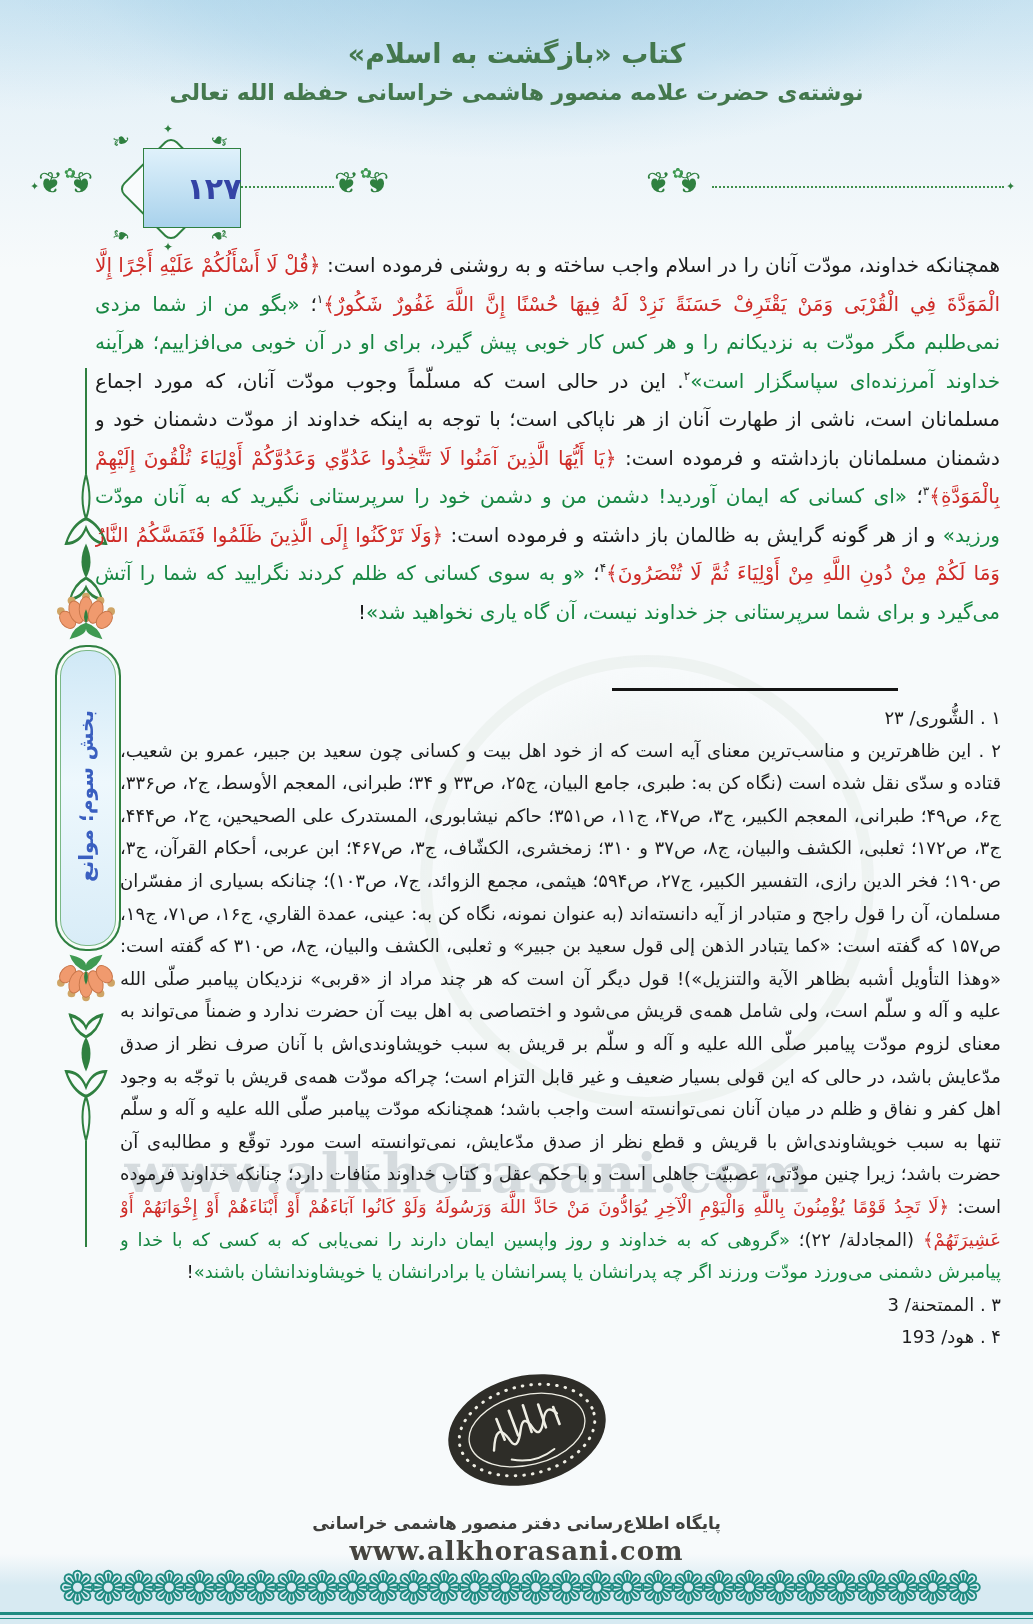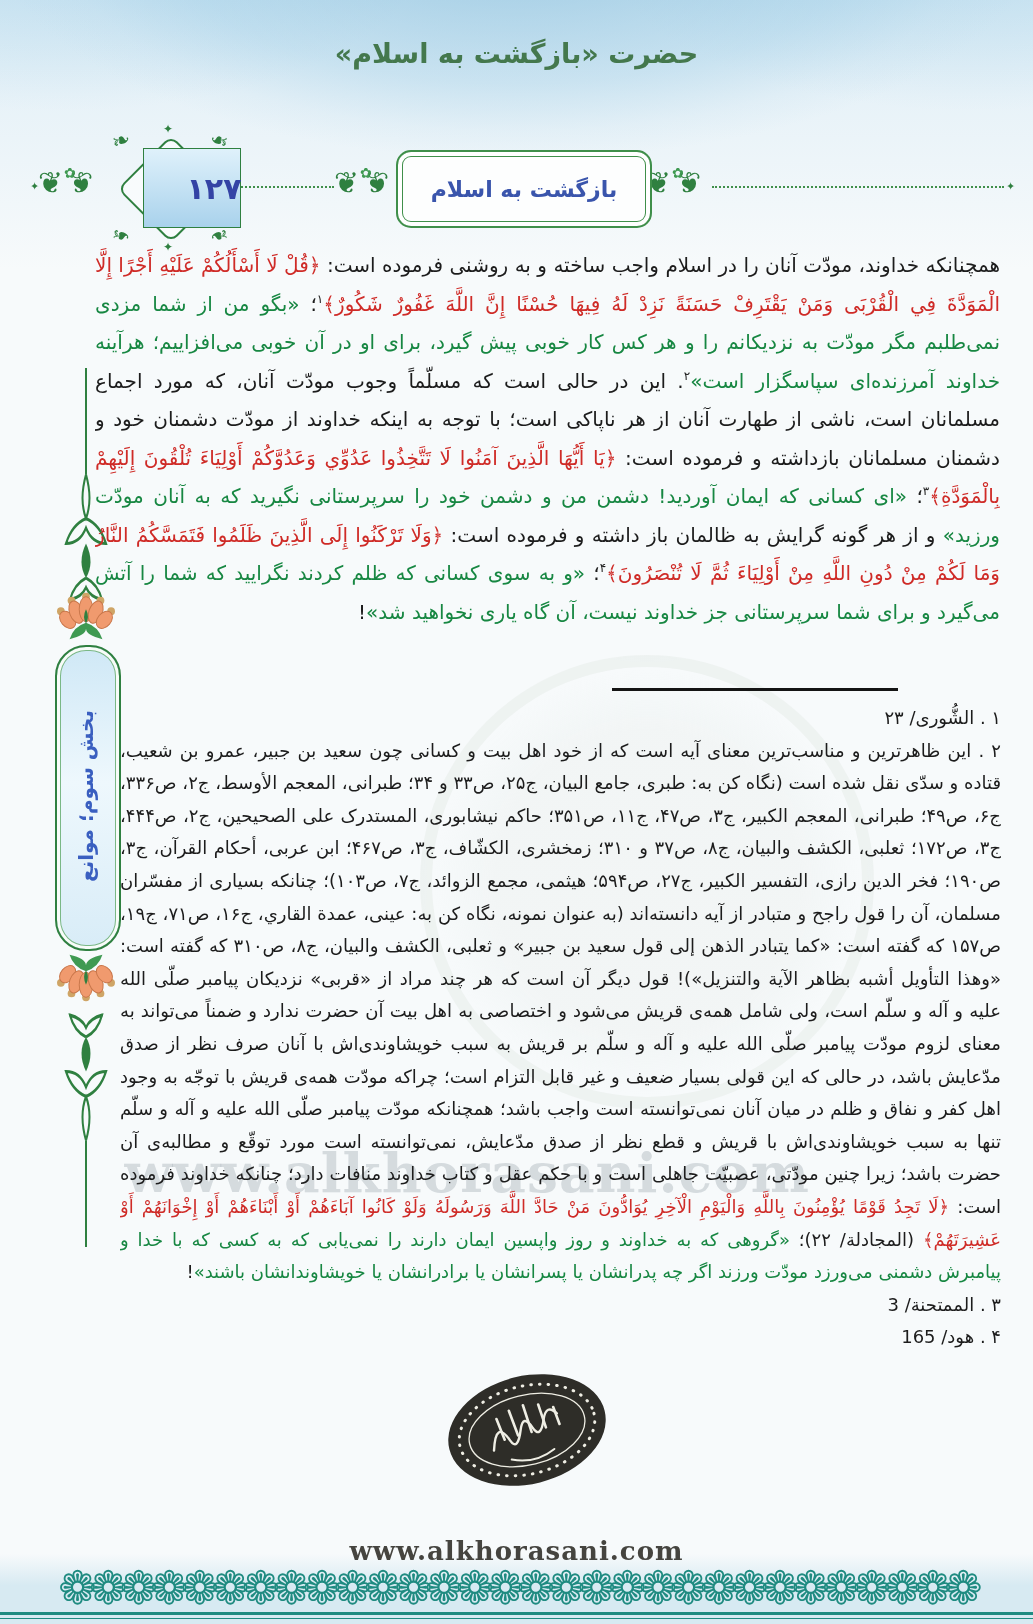--- a/index.html
+++ b/index.html
@@ -96,21 +96,22 @@
 </head>
 <body>
 
 <div class="page">
 
   <div class="bg-top"></div>
   <div class="bg-bottom"></div>
   <div class="seal-ghost"></div>
   <div class="watermark">www.alkhorasani.com</div>
 
-  <div class="book-title">حضرت «بازگشت به اسلام»</div>
+  <div class="book-title">کتاب «بازگشت به اسلام»</div>
+  <div class="author-line">نوشته‌ی حضرت علامه منصور هاشمی خراسانی حفظه الله تعالی</div>
 
   <div class="dots d1"></div>
   <div class="dots d2"></div>
   <span class="dot-tip" style="left:30px;">✦</span>
   <span class="dot-tip" style="left:1006px;">✦</span>
 
   <div class="cluster" style="left:38px;">
     <span class="a">❦</span>
       <span class="b">❦</span>
       <span class="m">✿</span>
@@ -130,23 +131,20 @@
     <span class="curl c1">❧</span>
     <span class="curl c2">❧</span>
     <span class="curl c3">❧</span>
     <span class="curl c4">❧</span>
     <span class="t1">✦</span>
     <span class="t2">✦</span>
     <div class="diamond"></div>
     <div class="panel">۱۲۷</div>
   </div>
 
-  <div class="cartouche">
-    <span class="label">بازگشت به اسلام</span>
-  </div>
 
   <svg class="finial top" viewBox="0 0 44 150" preserveAspectRatio="none">
     <rect x="21" y="0" width="2" height="68" fill="#2f8040"></rect>
     <path d="M22,68 q-7,16 0,28 q7,-12 0,-28" fill="none" stroke="#2f8040" stroke-width="2"></path>
     <path d="M22,96 q-14,4 -20,16 q14,0 20,-10 q6,10 20,10 q-6,-12 -20,-16" fill="none" stroke="#2f8040" stroke-width="2"></path>
     <path d="M22,112 q-9,12 0,22 q9,-10 0,-22" fill="#2f8040"></path>
     <path d="M22,134 q-12,4 -16,14 q12,-2 16,-8 q4,6 16,8 q-4,-10 -16,-14" fill="none" stroke="#2f8040" stroke-width="2"></path>
   </svg>
   <svg class="lotus top" viewBox="0 0 64 60">
     <circle cx="6" cy="26" r="4" fill="#cfa566"></circle>
@@ -192,33 +190,34 @@
     <path d="M22,134 q-12,4 -16,14 q12,-2 16,-8 q4,6 16,8 q-4,-10 -16,-14" fill="none" stroke="#2f8040" stroke-width="2"></path>
   </svg>
 
   <div class="body-text"><span class="seg-tx">همچنانکه خداوند، مودّت آنان را در اسلام واجب ساخته و به روشنی فرموده است: </span><span class="seg-ar">﴿قُلْ لَا أَسْأَلُكُمْ عَلَيْهِ أَجْرًا إِلَّا الْمَوَدَّةَ فِي الْقُرْبَى وَمَنْ يَقْتَرِفْ حَسَنَةً نَزِدْ لَهُ فِيهَا حُسْنًا إِنَّ اللَّهَ غَفُورٌ شَكُورٌ﴾</span><sup class="seg-tx">۱</sup><span class="seg-tx">؛ </span><span class="seg-fa">«بگو من از شما مزدی نمی‌طلبم مگر مودّت به نزدیکانم را و هر کس کار خوبی پیش گیرد، برای او در آن خوبی می‌افزاییم؛ هرآینه خداوند آمرزنده‌ای سپاسگزار است»</span><sup class="seg-tx">۲</sup><span class="seg-tx">. این در حالی است که مسلّماً وجوب مودّت آنان، که مورد اجماع مسلمانان است، ناشی از طهارت آنان از هر ناپاکی است؛ با توجه به اینکه خداوند از مودّت دشمنان خود و دشمنان مسلمانان بازداشته و فرموده است: </span><span class="seg-ar">﴿يَا أَيُّهَا الَّذِينَ آمَنُوا لَا تَتَّخِذُوا عَدُوِّي وَعَدُوَّكُمْ أَوْلِيَاءَ تُلْقُونَ إِلَيْهِمْ بِالْمَوَدَّةِ﴾</span><sup class="seg-tx">۳</sup><span class="seg-tx">؛ </span><span class="seg-fa">«ای کسانی که ایمان آوردید! دشمن من و دشمن خود را سرپرستانی نگیرید که به آنان مودّت ورزید»</span><span class="seg-tx"> و از هر گونه گرایش به ظالمان باز داشته و فرموده است: </span><span class="seg-ar">﴿وَلَا تَرْكَنُوا إِلَى الَّذِينَ ظَلَمُوا فَتَمَسَّكُمُ النَّارُ وَمَا لَكُمْ مِنْ دُونِ اللَّهِ مِنْ أَوْلِيَاءَ ثُمَّ لَا تُنْصَرُونَ﴾</span><sup class="seg-tx">۴</sup><span class="seg-tx">؛ </span><span class="seg-fa">«و به سوی کسانی که ظلم کردند نگرایید که شما را آتش می‌گیرد و برای شما سرپرستانی جز خداوند نیست، آن گاه یاری نخواهید شد»</span><span class="seg-tx">!</span></div>
 
   <div class="fn-rule"></div>
   <section class="footnotes">
     <p>۱ . الشُّوری/ ۲۳</p>
     <p><span class="seg-tx">۲ . این ظاهرترین و مناسب‌ترین معنای آیه است که از خود اهل بیت و کسانی چون سعید بن جبیر، عمرو بن شعیب، قتاده و سدّی نقل شده است (نگاه کن به: طبری، جامع البیان، ج۲۵، ص۳۳ و ۳۴؛ طبرانی، المعجم الأوسط، ج۲، ص۳۳۶، ج۶، ص۴۹؛ طبرانی، المعجم الکبیر، ج۳، ص۴۷، ج۱۱، ص۳۵۱؛ حاکم نیشابوری، المستدرک علی الصحیحین، ج۲، ص۴۴۴، ج۳، ص۱۷۲؛ ثعلبی، الکشف والبیان، ج۸، ص۳۷ و ۳۱۰؛ زمخشری، الکشّاف، ج۳، ص۴۶۷؛ ابن عربی، أحکام القرآن، ج۳، ص۱۹۰؛ فخر الدین رازی، التفسیر الکبیر، ج۲۷، ص۵۹۴؛ هیثمی، مجمع الزوائد، ج۷، ص۱۰۳)؛ چنانکه بسیاری از مفسّران مسلمان، آن را قول راجح و متبادر از آیه دانسته‌اند (به عنوان نمونه، نگاه کن به: عینی، عمدة القاري، ج۱۶، ص۷۱، ج۱۹، ص۱۵۷ که گفته است: «کما یتبادر الذهن إلی قول سعید بن جبیر» و ثعلبی، الکشف والبیان، ج۸، ص۳۱۰ که گفته است: «وهذا التأویل أشبه بظاهر الآیة والتنزیل»)! قول دیگر آن است که هر چند مراد از «قربی» نزدیکان پیامبر صلّی الله علیه و آله و سلّم است، ولی شامل همه‌ی قریش می‌شود و اختصاصی به اهل بیت آن حضرت ندارد و ضمناً می‌تواند به معنای لزوم مودّت پیامبر صلّی الله علیه و آله و سلّم بر قریش به سبب خویشاوندی‌اش با آنان صرف نظر از صدق مدّعایش باشد، در حالی که این قولی بسیار ضعیف و غیر قابل التزام است؛ چراکه مودّت همه‌ی قریش با توجّه به وجود اهل کفر و نفاق و ظلم در میان آنان نمی‌توانسته است واجب باشد؛ همچنانکه مودّت پیامبر صلّی الله علیه و آله و سلّم تنها به سبب خویشاوندی‌اش با قریش و قطع نظر از صدق مدّعایش، نمی‌توانسته است مورد توقّع و مطالبه‌ی آن حضرت باشد؛ زیرا چنین مودّتی، عصبیّت جاهلی است و با حکم عقل و کتاب خداوند منافات دارد؛ چنانکه خداوند فرموده است: </span><span class="seg-ar">﴿لَا تَجِدُ قَوْمًا يُؤْمِنُونَ بِاللَّهِ وَالْيَوْمِ الْآخِرِ يُوَادُّونَ مَنْ حَادَّ اللَّهَ وَرَسُولَهُ وَلَوْ كَانُوا آبَاءَهُمْ أَوْ أَبْنَاءَهُمْ أَوْ إِخْوَانَهُمْ أَوْ عَشِيرَتَهُمْ﴾</span><span class="seg-tx"> (المجادلة/ ۲۲)؛ </span><span class="seg-fa">«گروهی که به خداوند و روز واپسین ایمان دارند را نمی‌یابی که به کسی که با خدا و پیامبرش دشمنی می‌ورزد مودّت ورزند اگر چه پدرانشان یا پسرانشان یا برادرانشان یا خویشاوندانشان باشند»</span><span class="seg-tx">!</span></p>
     <p>۳ . الممتحنة/ 3</p>
-    <p>۴ . هود/ 165</p>
+    <p>۴ . هود/ 193</p>
   </section>
 
   <svg class="stamp" viewBox="0 0 195 140">
     <g transform="rotate(-14 97 70)">
       <ellipse cx="97" cy="70" rx="80" ry="54" fill="#2e2d28"></ellipse>
       <ellipse cx="97" cy="70" rx="69" ry="44" fill="none" stroke="#efeee4" stroke-width="3" stroke-dasharray="0.6 8" stroke-linecap="round"></ellipse>
       <ellipse cx="97" cy="70" rx="59" ry="35" fill="none" stroke="#efeee4" stroke-width="1.3"></ellipse>
       <path d="M60,82 q9,-30 18,-6 q5,13 13,-8 q6,-15 12,1 q5,14 13,-6 q6,-14 14,-2" fill="none" stroke="#efeee4" stroke-width="2.4" stroke-linecap="round"></path>
       <path d="M70,52 l3,22 M84,47 l3,26 M99,45 l2,28 M114,48 l2,24 M128,54 l2,18" stroke="#efeee4" stroke-width="2.6" stroke-linecap="round"></path>
       <path d="M75,95 q22,10 44,0" fill="none" stroke="#efeee4" stroke-width="2" stroke-linecap="round"></path>
     </g>
   </svg>
 
+  <div class="office-line">پایگاه اطلاع‌رسانی دفتر منصور هاشمی خراسانی</div>
   <div class="website">www.alkhorasani.com</div>
 
   <div class="border-flowers">❁❁❁❁❁❁❁❁❁❁❁❁❁❁❁❁❁❁❁❁❁❁❁❁❁❁❁❁❁❁</div>
   <div class="border-line1"></div>
   <div class="border-line2"></div>
 
 </div>
 
 </body></html>

